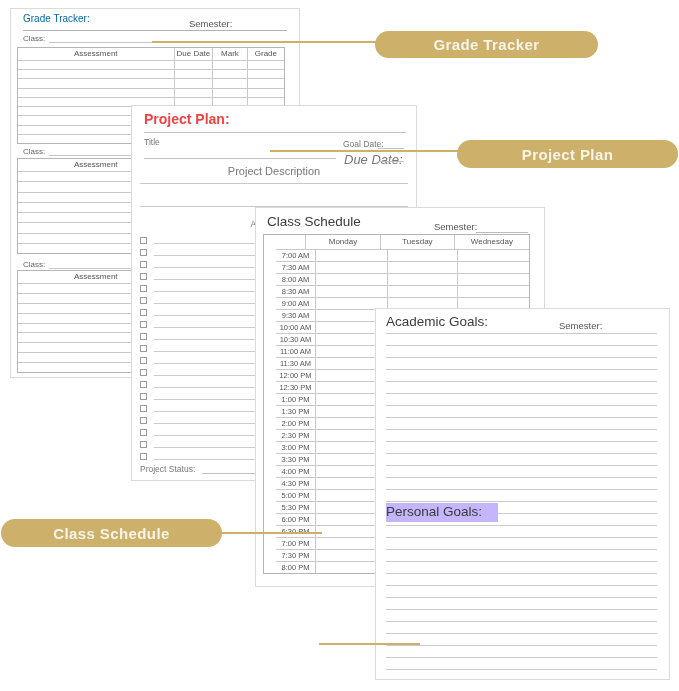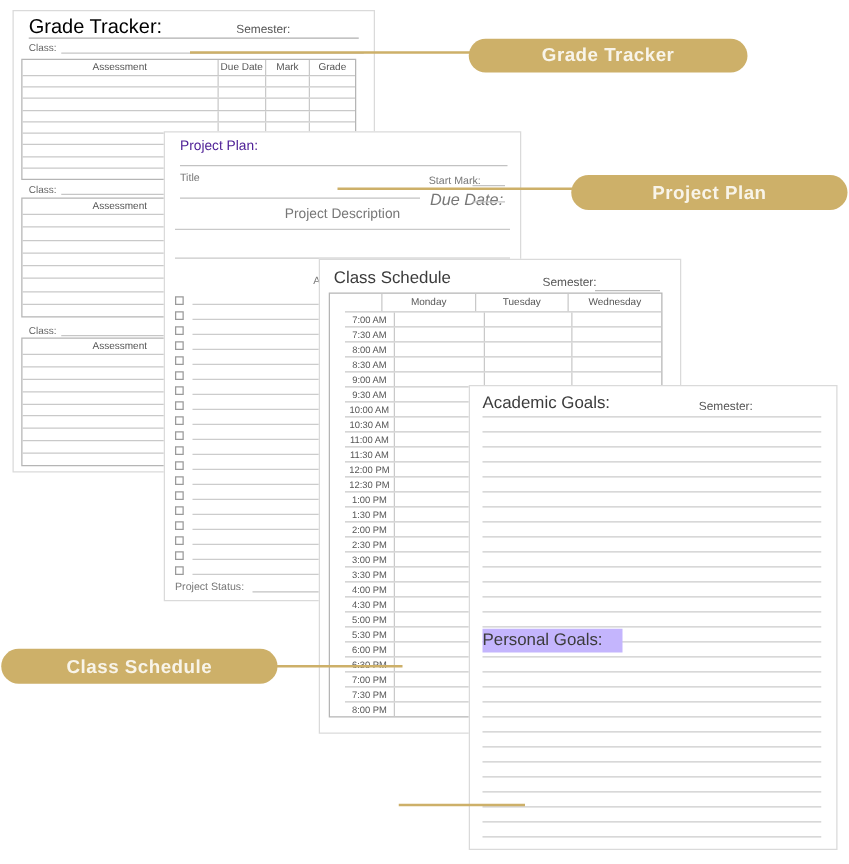--- a/index.html
+++ b/index.html
@@ -7,41 +7,41 @@
   .canvas {
     position:relative; width:679px; height:691px; background:#fff;
     font-family:"Liberation Sans", sans-serif; overflow:hidden;
     --gold:#cdb069; --badge-text:#f8f4e9;
   }
   .page { position:absolute; background:#fff; border:1px solid #dadada; }
   .rule { position:absolute; height:1px; background:#b0b0b0; }
 
   
   .page-grade { left:10px; top:8px; width:290px; height:370px; z-index:1; }
-  .gt-title { position:absolute; left:12px; top:4px; font-size:16px; color:#000000; }
+  .gt-title { position:absolute; left:12px; top:4px; font-size:10px; color:#0369a1; }
   .gt-semester { position:absolute; left:178px; top:9px; font-size:9.5px; color:#555; }
   .gt-title-rule { left:12px; right:12px; top:21px; }
   .gt-section { position:absolute; left:0; right:0; }
   .gt-class { position:absolute; left:12px; top:0; font-size:8px; color:#666; }
   .gt-class-line { left:38px; right:8px; top:8px; background:#c6c6c6; }
   .gt-table { position:absolute; left:6px; width:268px; border:1px solid #b5b5b5; display:flex; flex-direction:column; background:#fff; }
   .gt-row { display:flex; flex:1 1 auto; }
   .gt-row + .gt-row { border-top:1px solid #c9c9c9; }
   .gt-head { flex:0 0 12px; }
   .gt-head .gt-cell { font-size:8px; color:#555; text-align:center; line-height:12px; }
   .gt-cell { border-left:1px solid #c9c9c9; overflow:hidden; }
   .gt-cell:first-child { border-left:none; }
   .gt-cell:nth-child(1){ width:58.5%; }
   .gt-cell:nth-child(2){ width:14.5%; }
   .gt-cell:nth-child(3){ width:13%; }
   .gt-cell:nth-child(4){ width:14%; }
 
   
   .page-project { left:131px; top:105px; width:286px; height:376px; z-index:2; }
-  .pp-title { position:absolute; left:12px; top:5px; font-size:11px; color:#4c1d95; }
+  .pp-title { position:absolute; left:12px; top:5px; font-size:14px; color:#ef4444;font-weight:bold; }
   .pp-title-rule { left:12px; right:10px; top:26px; background:#c2c2c2; }
   .pp-label-title { position:absolute; left:12px; top:31px; font-size:8.5px; color:#777; }
   .pp-start { position:absolute; left:211px; top:33px; font-size:8.5px; color:#777; }
   .pp-start-line { left:246px; width:26px; top:42px; background:#c2c2c2; }
   .pp-title-line { left:12px; width:192px; top:52px; background:#c2c2c2; }
   .pp-due { position:absolute; left:212px; top:46px; font-size:13px; color:#777;font-style:italic; }
   .pp-due-line { left:246px; width:26px; top:55px; background:#c2c2c2; }
   .pp-desc { position:absolute; left:0; right:0; top:59px; text-align:center; font-size:11px; color:#777; }
   .pp-line1 { left:8px; right:8px; top:77px; background:#c9c9c9; }
   .pp-line2 { left:8px; right:8px; top:100px; background:#c9c9c9; }
@@ -289,21 +289,21 @@
             <div class="gt-cell"></div>
           </div>
         </div>
     </div>
   </section>
 
   <section class="page page-project">
     <div class="pp-title">Project Plan:</div>
     <div class="rule pp-title-rule"></div>
     <div class="pp-label-title">Title</div>
-    <div class="pp-start">Start Mark:</div>
+    <div class="pp-start">Goal Date:</div>
     <div class="rule pp-start-line"></div>
     <div class="rule pp-title-line"></div>
     <div class="pp-due">Due Date:</div>
     <div class="rule pp-due-line"></div>
     <div class="pp-desc">Project Description</div>
     <div class="rule pp-line1"></div>
     <div class="rule pp-line2"></div>
     <div class="pp-action">Action Items</div>
     <div class="pp-checklist">
         <div class="pp-check-row">

